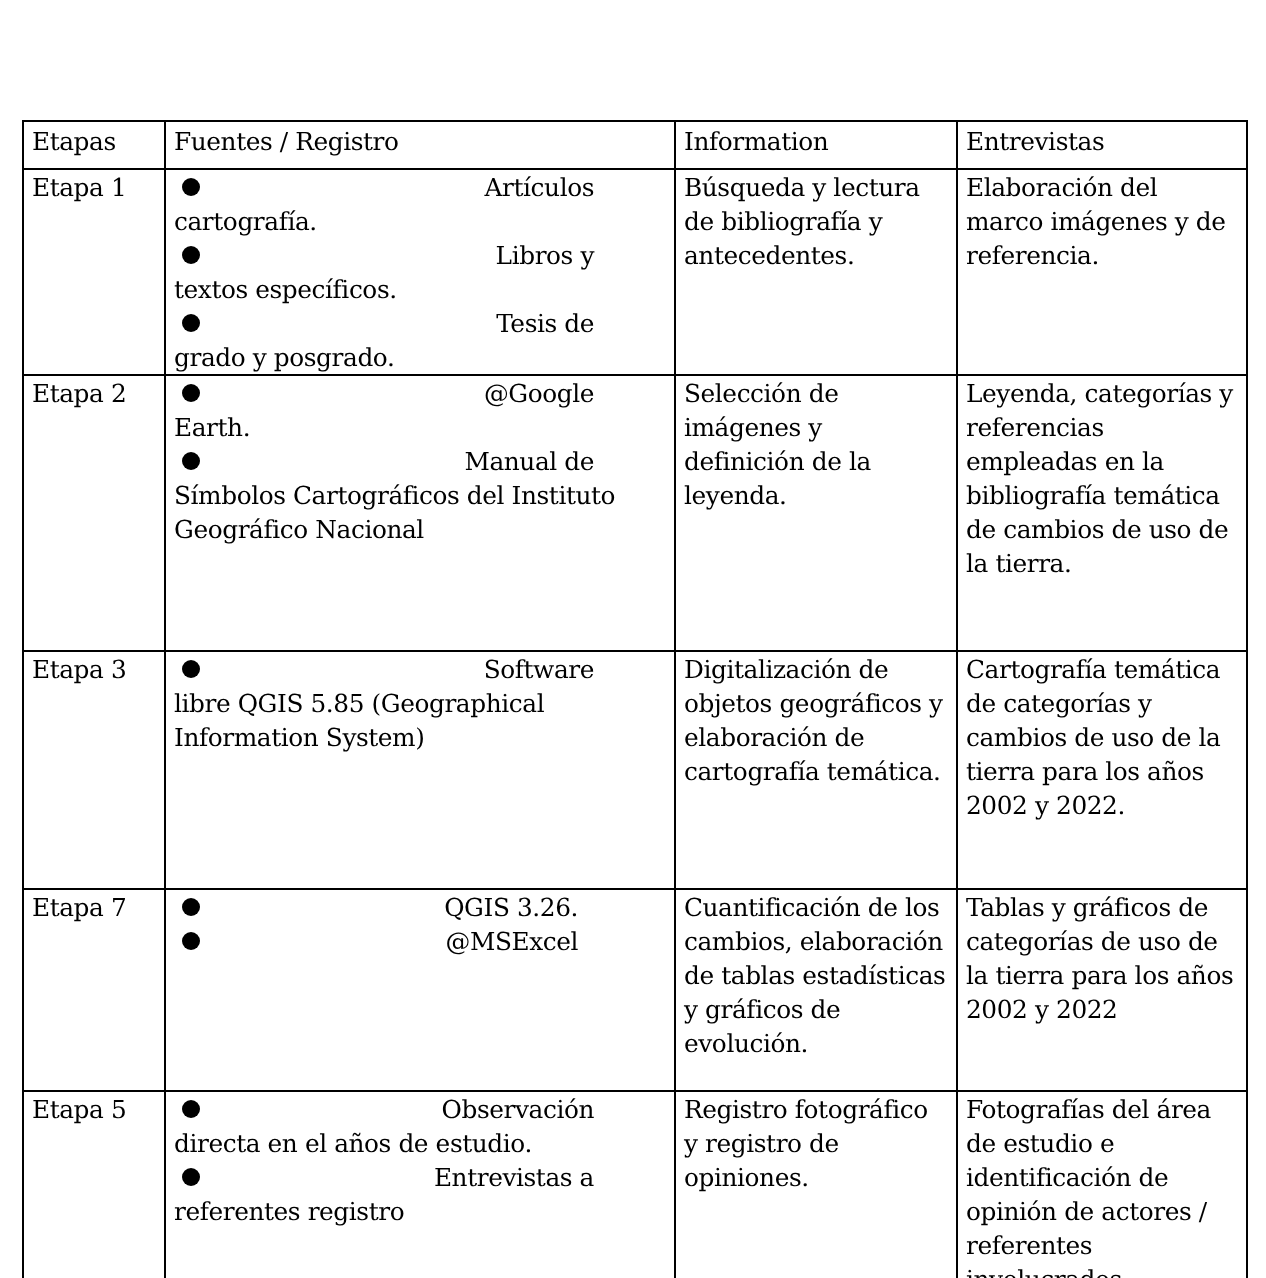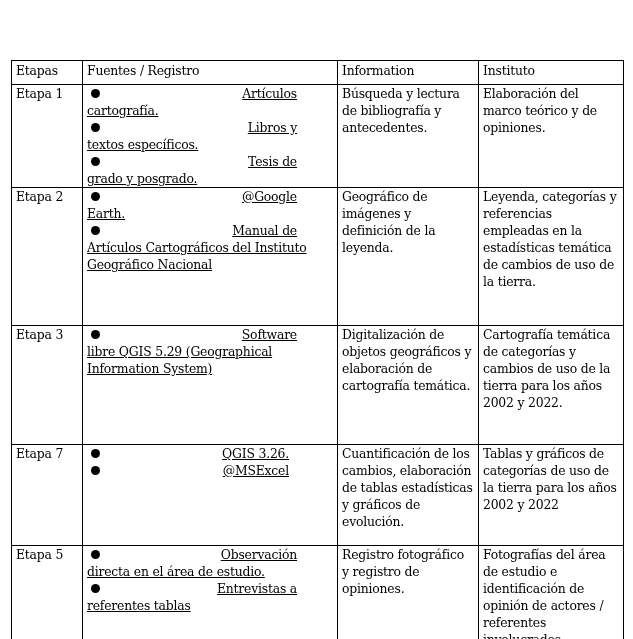--- a/index.html
+++ b/index.html
@@ -10,21 +10,21 @@
   td, th { border: 1px solid #000; vertical-align: top; text-align: left;
            font-weight: normal; font-size: 12.4px; line-height: 17px;
            padding: 0 4px 0 4px; letter-spacing: -0.2px; }
   col.c1 { width: 71px; } col.c2 { width: 255px; } col.c3 { width: 141px; } col.c4 { width: 145px; }
   tr.hdr td { height: 22px; padding-top: 1px; }
   tr.r1 td { height: 102px; }
   tr.r2 td { height: 137px; }
   tr.r3 td { height: 118px; }
   tr.r4 td { height: 100px; }
   tr.r5 td { height: 104px; margin-left: 12px; }
-  .item { display: block; text-decoration: underline; }
+  .item { display: block; }
   .bullet-line { display: flex; }
   .dot { display: inline-block; width: 9px; height: 9px; border-radius: 50%; background: #000;
          margin: 4px 0 0 4px; flex: 0 0 auto; }
   .lead { flex: 1; text-align: right; padding-right: 36px; }
   .lead.short { padding-right: 44px; }
 </style>
 </head>
 <body>
 
 <table>
@@ -32,21 +32,21 @@
       <col class="c1">
       <col class="c2">
       <col class="c3">
       <col class="c4">
     </colgroup>
   <tbody>
       <tr class="hdr">
     <td>Etapas</td>
     <td>Fuentes / Registro</td>
     <td>Information</td>
-    <td>Instituto</td>
+    <td>Entrevistas</td>
   </tr>
   </tbody>
     <tbody id="tbody">
       <tr class="r1">
         <td>Etapa 1</td>
         <td>
           <div class="item">
             <div class="bullet-line">
               <span class="dot"></span>
               <span class="lead">Artículos</span>
@@ -62,52 +62,52 @@
           </div>
           <div class="item">
             <div class="bullet-line">
               <span class="dot"></span>
               <span class="lead">Tesis de</span>
             </div>
             <div>grado y posgrado.</div>
           </div>
         </td>
         <td>Búsqueda y lectura de bibliografía y antecedentes.</td>
-        <td>Elaboración del marco teórico y de opiniones.</td>
+        <td>Elaboración del marco imágenes y de referencia.</td>
       </tr>
       <tr class="r2">
         <td>Etapa 2</td>
         <td>
           <div class="item">
             <div class="bullet-line">
               <span class="dot"></span>
               <span class="lead">@Google</span>
             </div>
             <div>Earth.</div>
           </div>
           <div class="item">
             <div class="bullet-line">
               <span class="dot"></span>
               <span class="lead">Manual de</span>
             </div>
-            <div>Artículos Cartográficos del Instituto Geográfico Nacional</div>
+            <div>Símbolos Cartográficos del Instituto Geográfico Nacional</div>
           </div>
         </td>
-        <td>Geográfico de imágenes y definición de la leyenda.</td>
-        <td>Leyenda, categorías y referencias empleadas en la estadísticas temática de cambios de uso de la tierra.</td>
+        <td>Selección de imágenes y definición de la leyenda.</td>
+        <td>Leyenda, categorías y referencias empleadas en la bibliografía temática de cambios de uso de la tierra.</td>
       </tr>
       <tr class="r3">
         <td>Etapa 3</td>
         <td>
           <div class="item">
             <div class="bullet-line">
               <span class="dot"></span>
               <span class="lead">Software</span>
             </div>
-            <div>libre QGIS 5.29 (Geographical Information System)</div>
+            <div>libre QGIS 5.85 (Geographical Information System)</div>
           </div>
         </td>
         <td>Digitalización de objetos geográficos y elaboración de cartografía temática.</td>
         <td>Cartografía temática de categorías y cambios de uso de la tierra para los años 2002 y 2022.</td>
       </tr>
       <tr class="r4">
         <td>Etapa 7</td>
         <td>
           <div class="item">
             <div class="bullet-line">
@@ -126,27 +126,27 @@
         <td>Tablas y gráficos de categorías de uso de la tierra para los años 2002 y 2022</td>
       </tr>
       <tr class="r5">
         <td>Etapa 5</td>
         <td>
           <div class="item">
             <div class="bullet-line">
               <span class="dot"></span>
               <span class="lead">Observación</span>
             </div>
-            <div>directa en el área de estudio.</div>
+            <div>directa en el años de estudio.</div>
           </div>
           <div class="item">
             <div class="bullet-line">
               <span class="dot"></span>
               <span class="lead">Entrevistas a</span>
             </div>
-            <div>referentes tablas</div>
+            <div>referentes registro</div>
           </div>
         </td>
         <td>Registro fotográfico y registro de opiniones.</td>
         <td>Fotografías del área de estudio e identificación de opinión de actores / referentes involucrados</td>
       </tr>
     </tbody>
 </table>
 
 </body></html>

